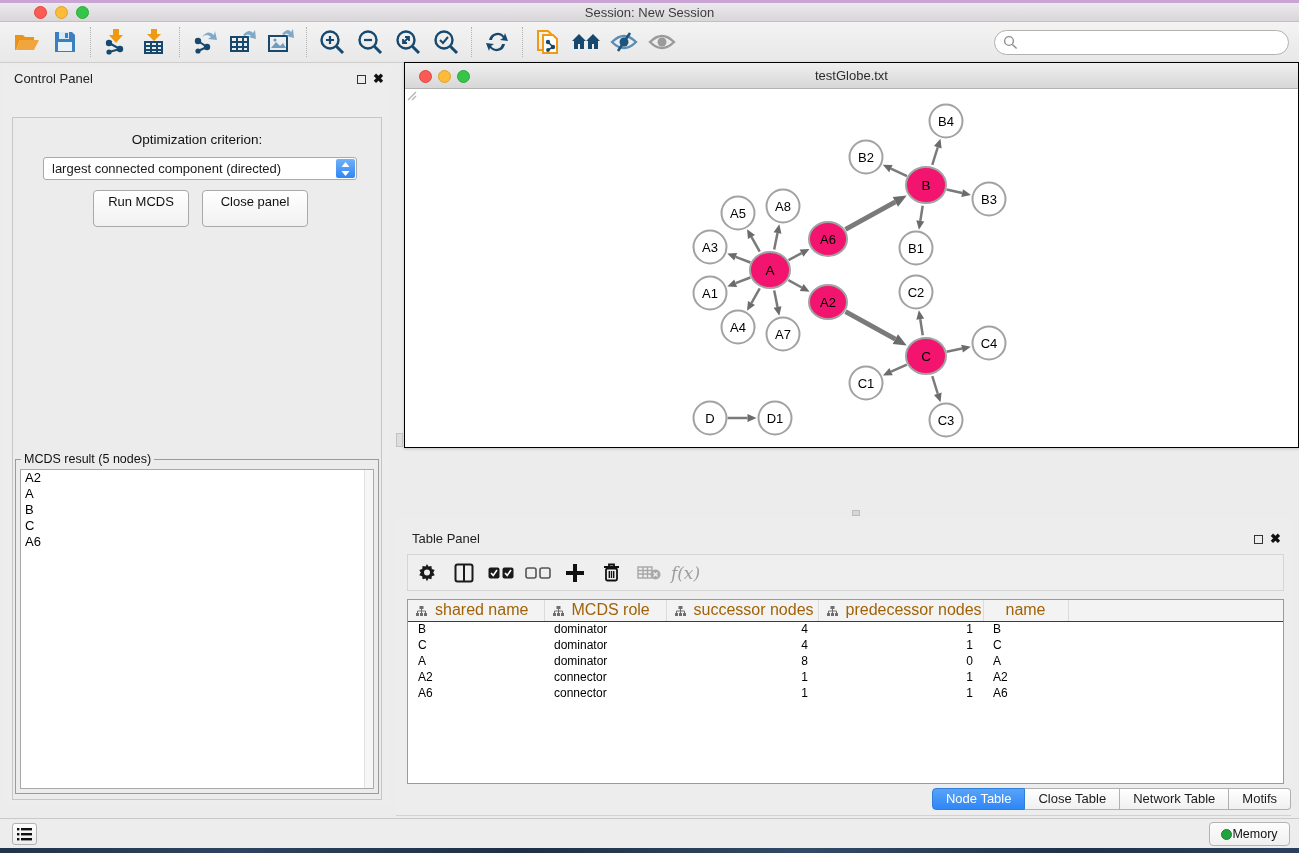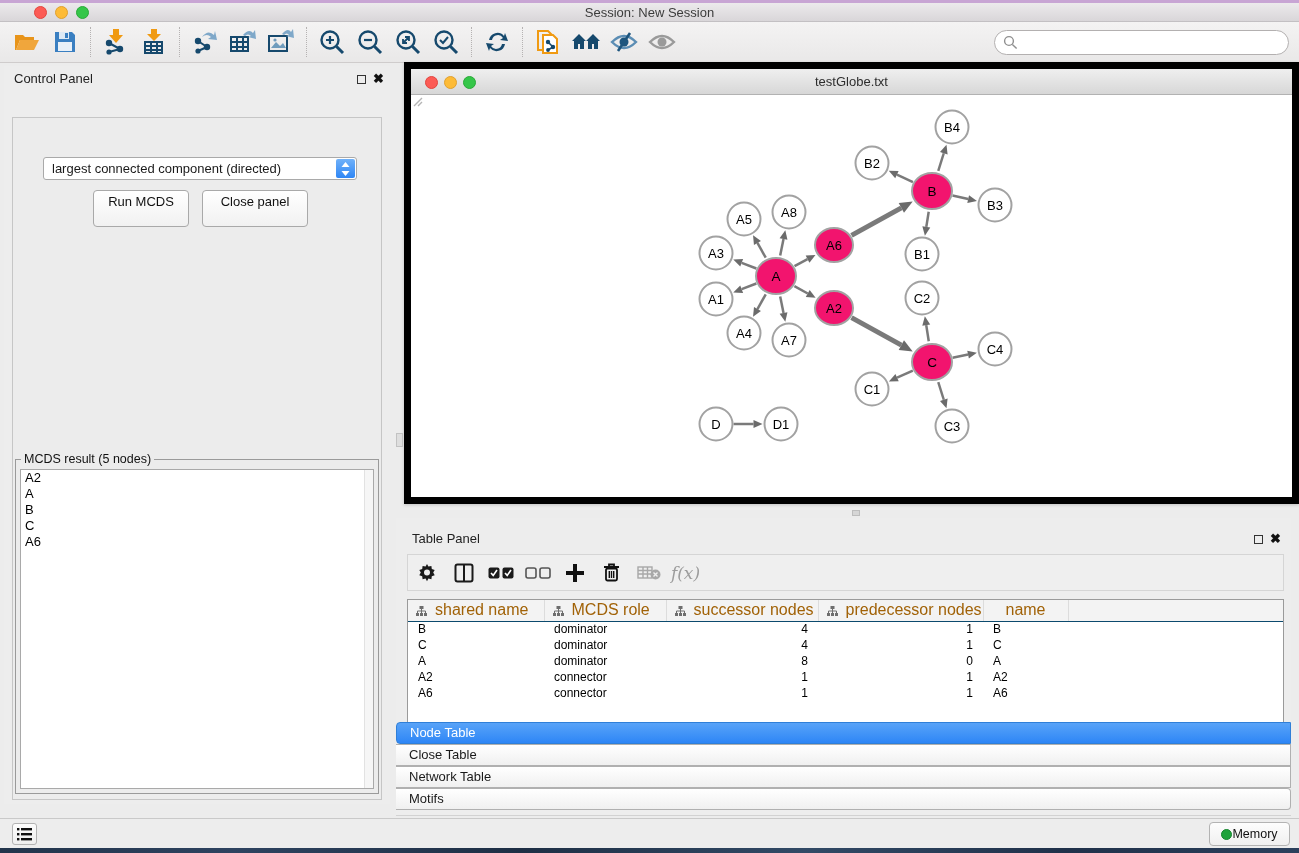--- a/index.html
+++ b/index.html
@@ -56,22 +56,22 @@
   .btn-run { left:80px; top:72px; width:96px; }
   .btn-close { left:189px; top:72px; width:106px; }
 
   .result-box { position:absolute; left:2px; right:2px; top:341px; bottom:5px; border:1px solid #9a9a9a; }
   .result-legend { position:absolute; left:5px; top:-8px; background:#ececec; padding:0 3px; font-size:12.5px; color:#111; }
   .result-list { position:absolute; left:4px; right:4px; top:9px; bottom:4px; background:#fff; border:1px solid #a9a9a9; overflow:hidden; }
   .result-scroll { position:absolute; right:0; top:0; bottom:0; width:9px; background:#f6f6f6; border-left:1px solid #e2e2e2; }
   .list-item { font-size:13px; line-height:16px; padding-left:4px; color:#000; }
 
   
-  .net-window { position:absolute; left:404px; top:62px; width:895px; height:442px;
-    border:7px solid #000000; background:#fff; box-shadow:0 1px 3px rgba(0,0,0,.18); }
+  .net-window { position:absolute; left:404px; top:62px; width:895px; height:386px;
+    border:1px solid #000000; background:#fff; box-shadow:0 1px 3px rgba(0,0,0,.18); }
   .net-titlebar { position:absolute; left:0; top:0; right:0; height:26px;
     background:linear-gradient(#efefef,#d7d7d7); border-bottom:1px solid #b2b2b2; }
   .net-titlebar .title { position:absolute; left:0; right:0; top:5px; text-align:center; font-size:13px; color:#2d2d2d; }
   .net-tl { top:7px; width:13px; height:13px; }
   .net-canvas { position:absolute; left:0; top:26px; right:0; bottom:0; background:#fff; overflow:hidden; }
   .net-canvas svg { position:absolute; left:0; top:0; }
   .resize-grip { position:absolute; right:2px; bottom:2px; width:12px; height:12px; }
   .h-splitter { position:absolute; left:404px; top:508px; width:895px; height:10px; background:#ececec; }
   .h-splitter .handle { position:absolute; left:50%; top:2px; width:8px; height:6px; background:#d6d6d6; border:1px solid #bdbdbd; }
   .v-handle { position:absolute; left:396px; top:433px; width:7px; height:14px; background:#dedede; border:1px solid #c2c2c2; }
@@ -86,21 +86,21 @@
 
   .tp-table-wrap { position:absolute; left:11px; right:7px; top:81px; bottom:31px; background:#fff; border:1px solid #9a9a9a; overflow:hidden; }
   table.dtable { border-collapse:collapse; table-layout:fixed; width:877px; }
   .dtable th { height:21px; background:#f3f3f3; border-bottom:1px solid #0c4a6e; border-right:1px solid #dcdcdc;
     font-weight:normal; font-size:16px; color:#a16207; text-align:left; padding:0 4px; white-space:nowrap; }
   .dtable th .hicon { display:inline-block; vertical-align:-1px; margin:0 8px 0 4px; }
   .dtable td { height:16px; font-size:12px; padding:0 10px; white-space:nowrap; color:#000; }
   .dtable td.r { text-align:right; }
   .dtable th.center { text-align:center; }
 
-  .tp-tabs { position:absolute; left:0; right:0; bottom:5px; display:flex; justify-content:flex-end;flex-direction:column; }
+  .tp-tabs { position:absolute; left:0; right:0; bottom:5px; display:flex; justify-content:flex-end; }
 
   
   .statusbar { position:absolute; left:0; top:818px; width:100%; height:30px; background:#ededed; border-top:1px solid #c9c9c9; }
   .sb-list-btn { position:absolute; left:12px; top:4px; width:25px; height:22px; background:linear-gradient(#fdfdfd,#eee);
     border:1px solid #b3b3b3; border-radius:3px; display:flex; align-items:center; justify-content:center; }
   .memory-btn { position:absolute; right:9px; top:3px; width:81px; height:24px; background:linear-gradient(#fdfdfd,#f0f0f0);
     border:1px solid #b3b3b3; border-radius:4px; display:flex; align-items:center; justify-content:center; gap:0; font-size:12.5px; color:#111; }
   .memory-dot { width:11px; height:11px; border-radius:50%; background:#1fa33c; border:1px solid #15862e; }
   .desktop-strip { position:absolute; left:0; top:848px; width:100%; height:5px;
     background:linear-gradient(90deg,#22344b,#2e4360 18%,#1e2f45 40%,#324a66 62%,#20314a 82%,#2b405c); }
@@ -255,20 +255,21 @@
     </div>
   </div>
 
   <div class="control-panel">
     <div class="panel-head">
       <span class="panel-title">Control Panel</span>
       <span class="panel-float cp-float"></span>
       <span class="panel-close cp-close">✖</span>
     </div>
     <div class="cp-box">
+      <div class="opt-label">Optimization criterion:</div>
       <div class="combo">
         <span class="val">largest connected component (directed)</span>
         <span class="stepper">
           <svg width="9" height="14" viewBox="0 0 9 14">
               <path d="M4.5 0 L8.5 5 H0.5 z" fill="#fff"></path>
               <path d="M4.5 14 L8.5 9 H0.5 z" fill="#fff"></path>
             </svg>
         </span>
       </div>
       <div class="btn btn-run">Run MCDS</div>

